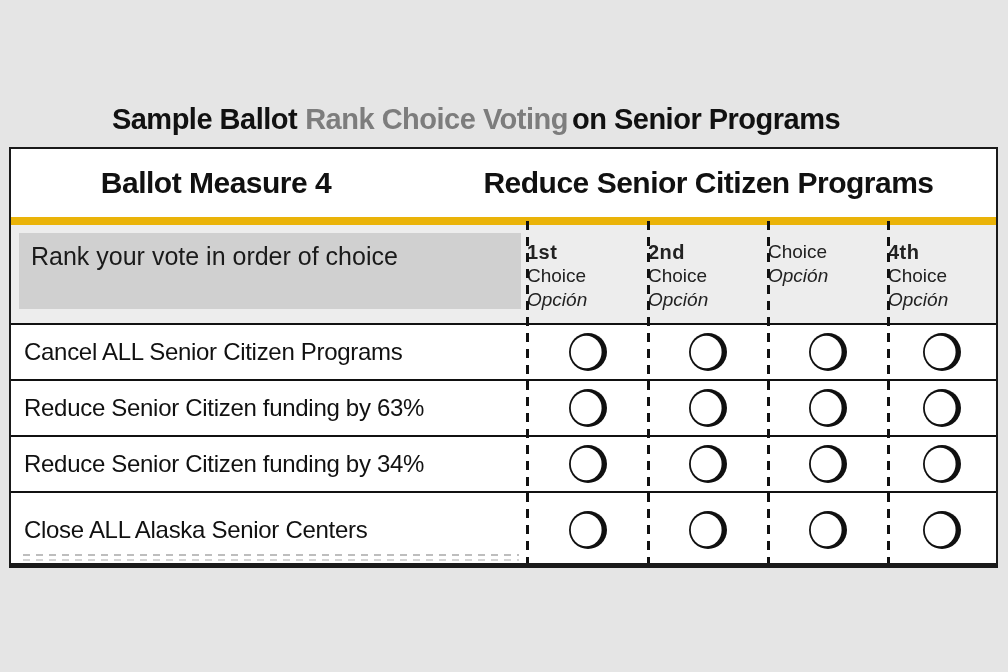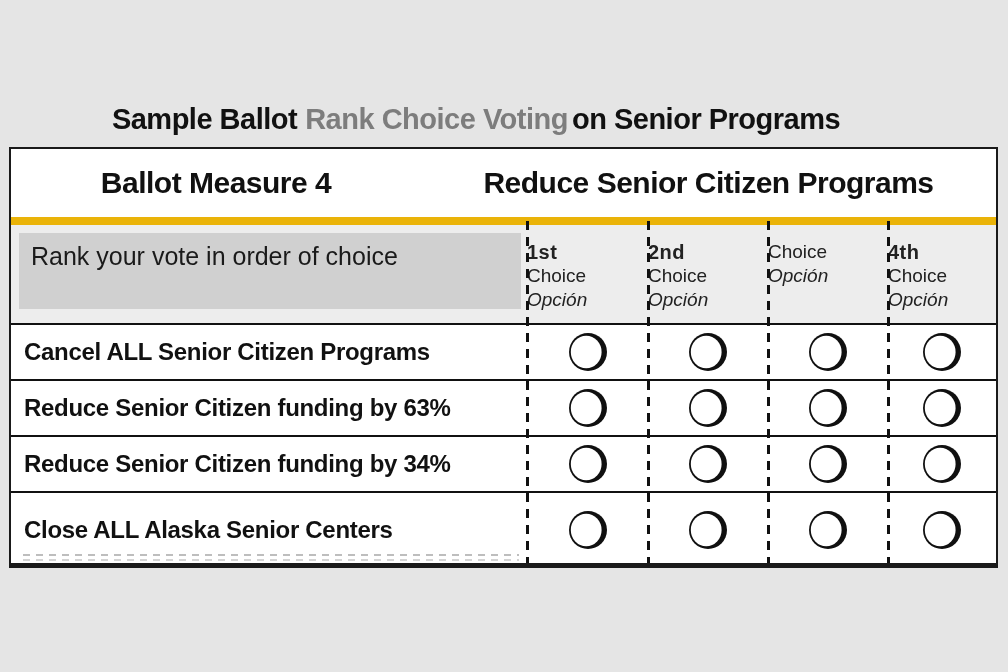--- a/index.html
+++ b/index.html
@@ -48,21 +48,21 @@
   .instr-es { font-style:italic; }
   .colhdr { padding-top:15px; font-size:19px; line-height:24px; color:#222; }
   .ord { font-weight:bold; font-size:20px; letter-spacing:0.5px; }
   .opcion { font-style:italic; }
 
   
   .row-opt { height:54px; border-bottom:2px solid #111; }
   .row-last { height:74px; border-bottom:none; position:relative; }
   .opt-label {
     display:flex; align-items:center; padding-left:13px;
-    font-size:24px; font-weight:bold; letter-spacing:-0.3px; white-space:nowrap;
+    font-size:24px; font-weight:normal; letter-spacing:-0.3px; white-space:nowrap;
   }
   .bubble-cell { display:flex; align-items:center; justify-content:center; }
   .bubble { display:block; }
 
   
   .vdash {
     position:absolute; top:72px; bottom:0; width:3px;
     background:repeating-linear-gradient(180deg,#111 0 9px,transparent 9px 16px);
   }
   .vd1 { left:515px; } .vd2 { left:636px; } .vd3 { left:756px; } .vd4 { left:876px; }

